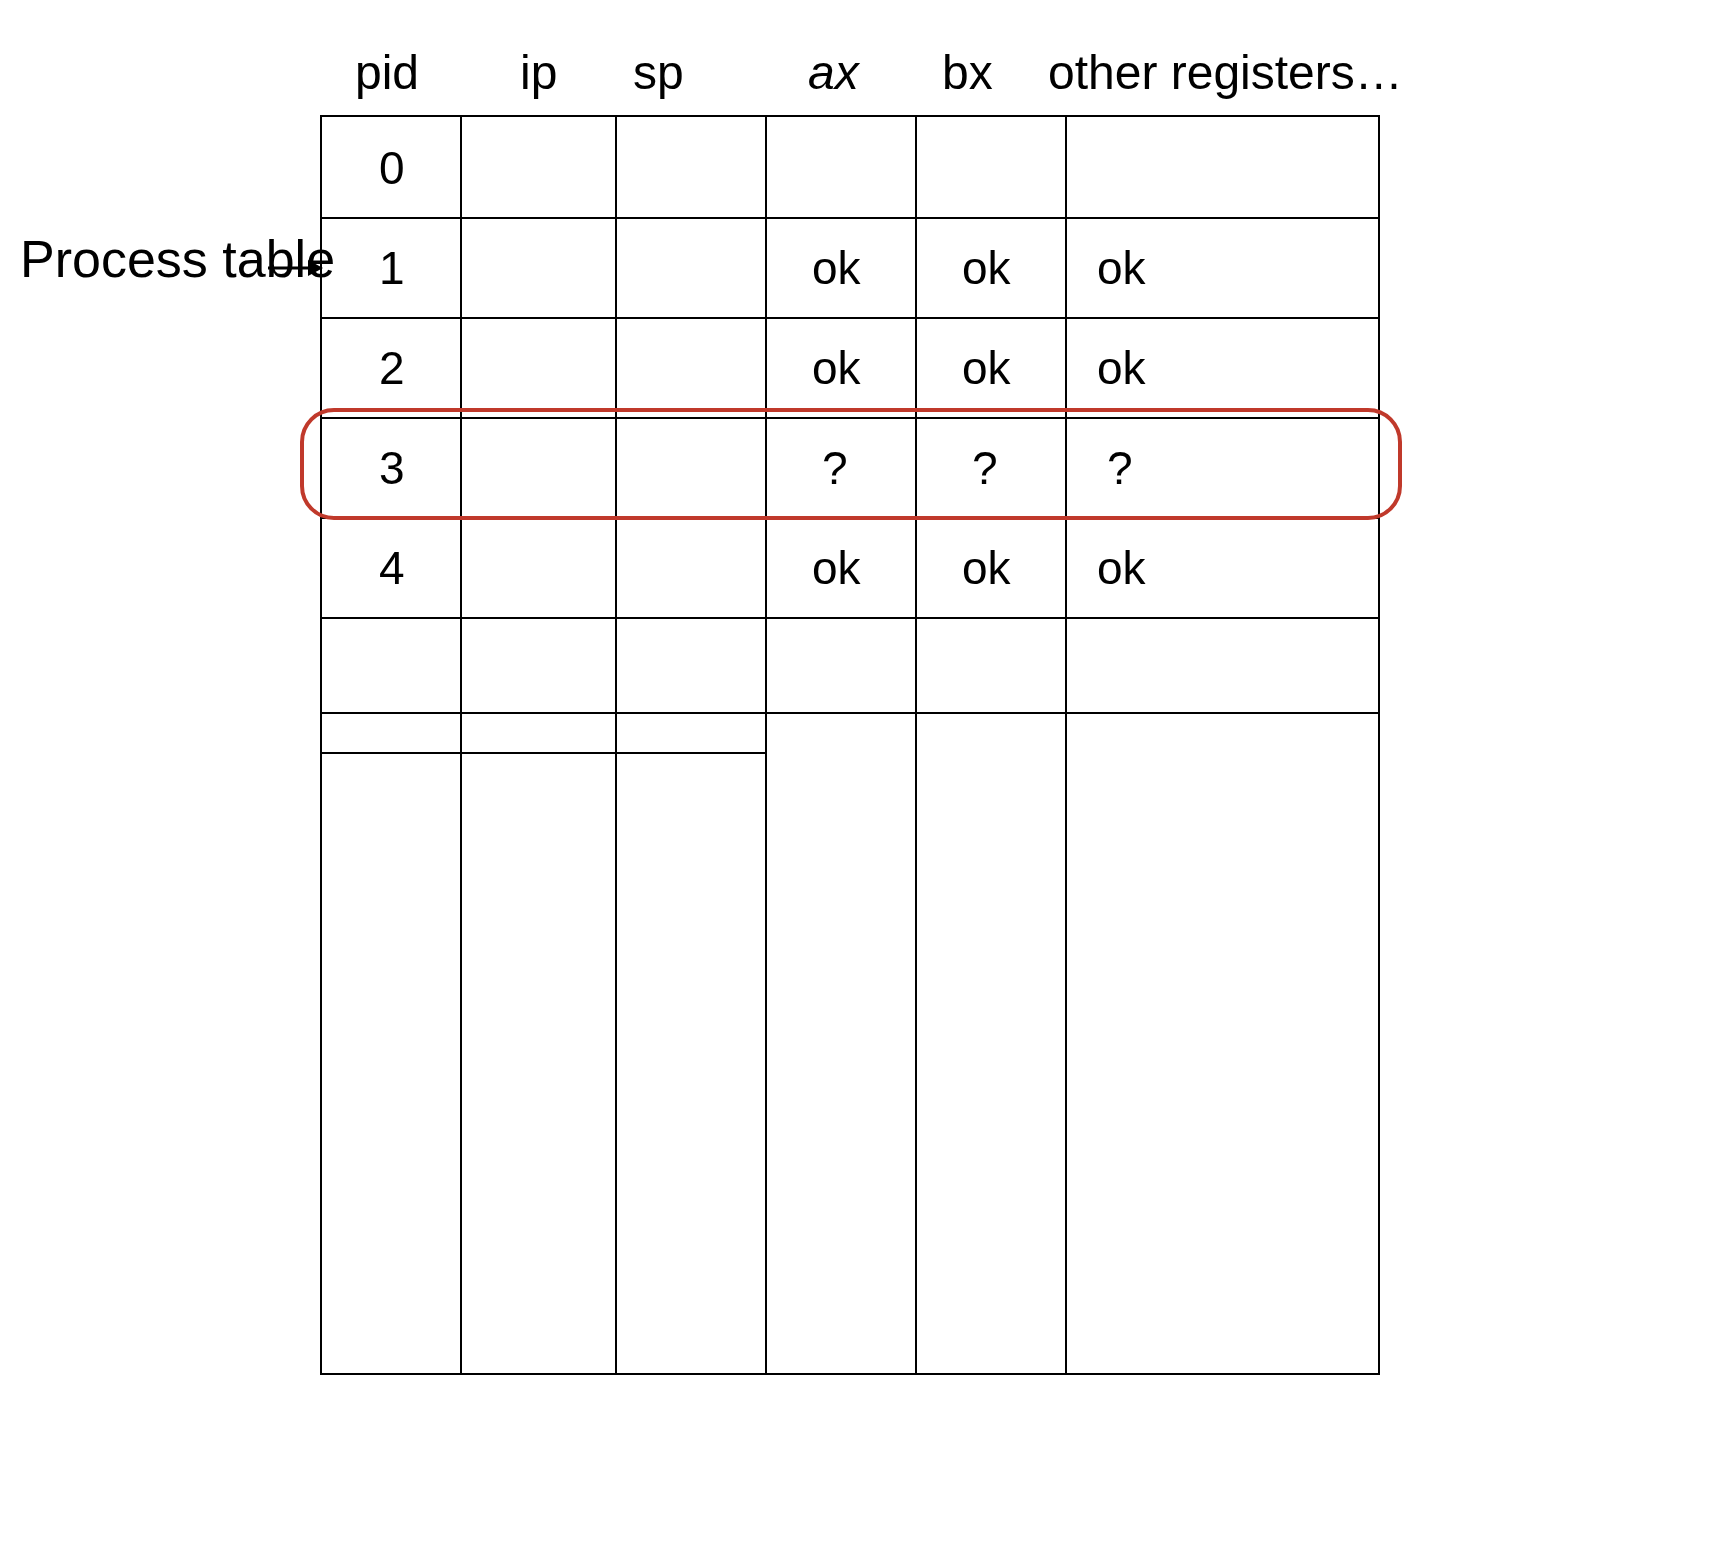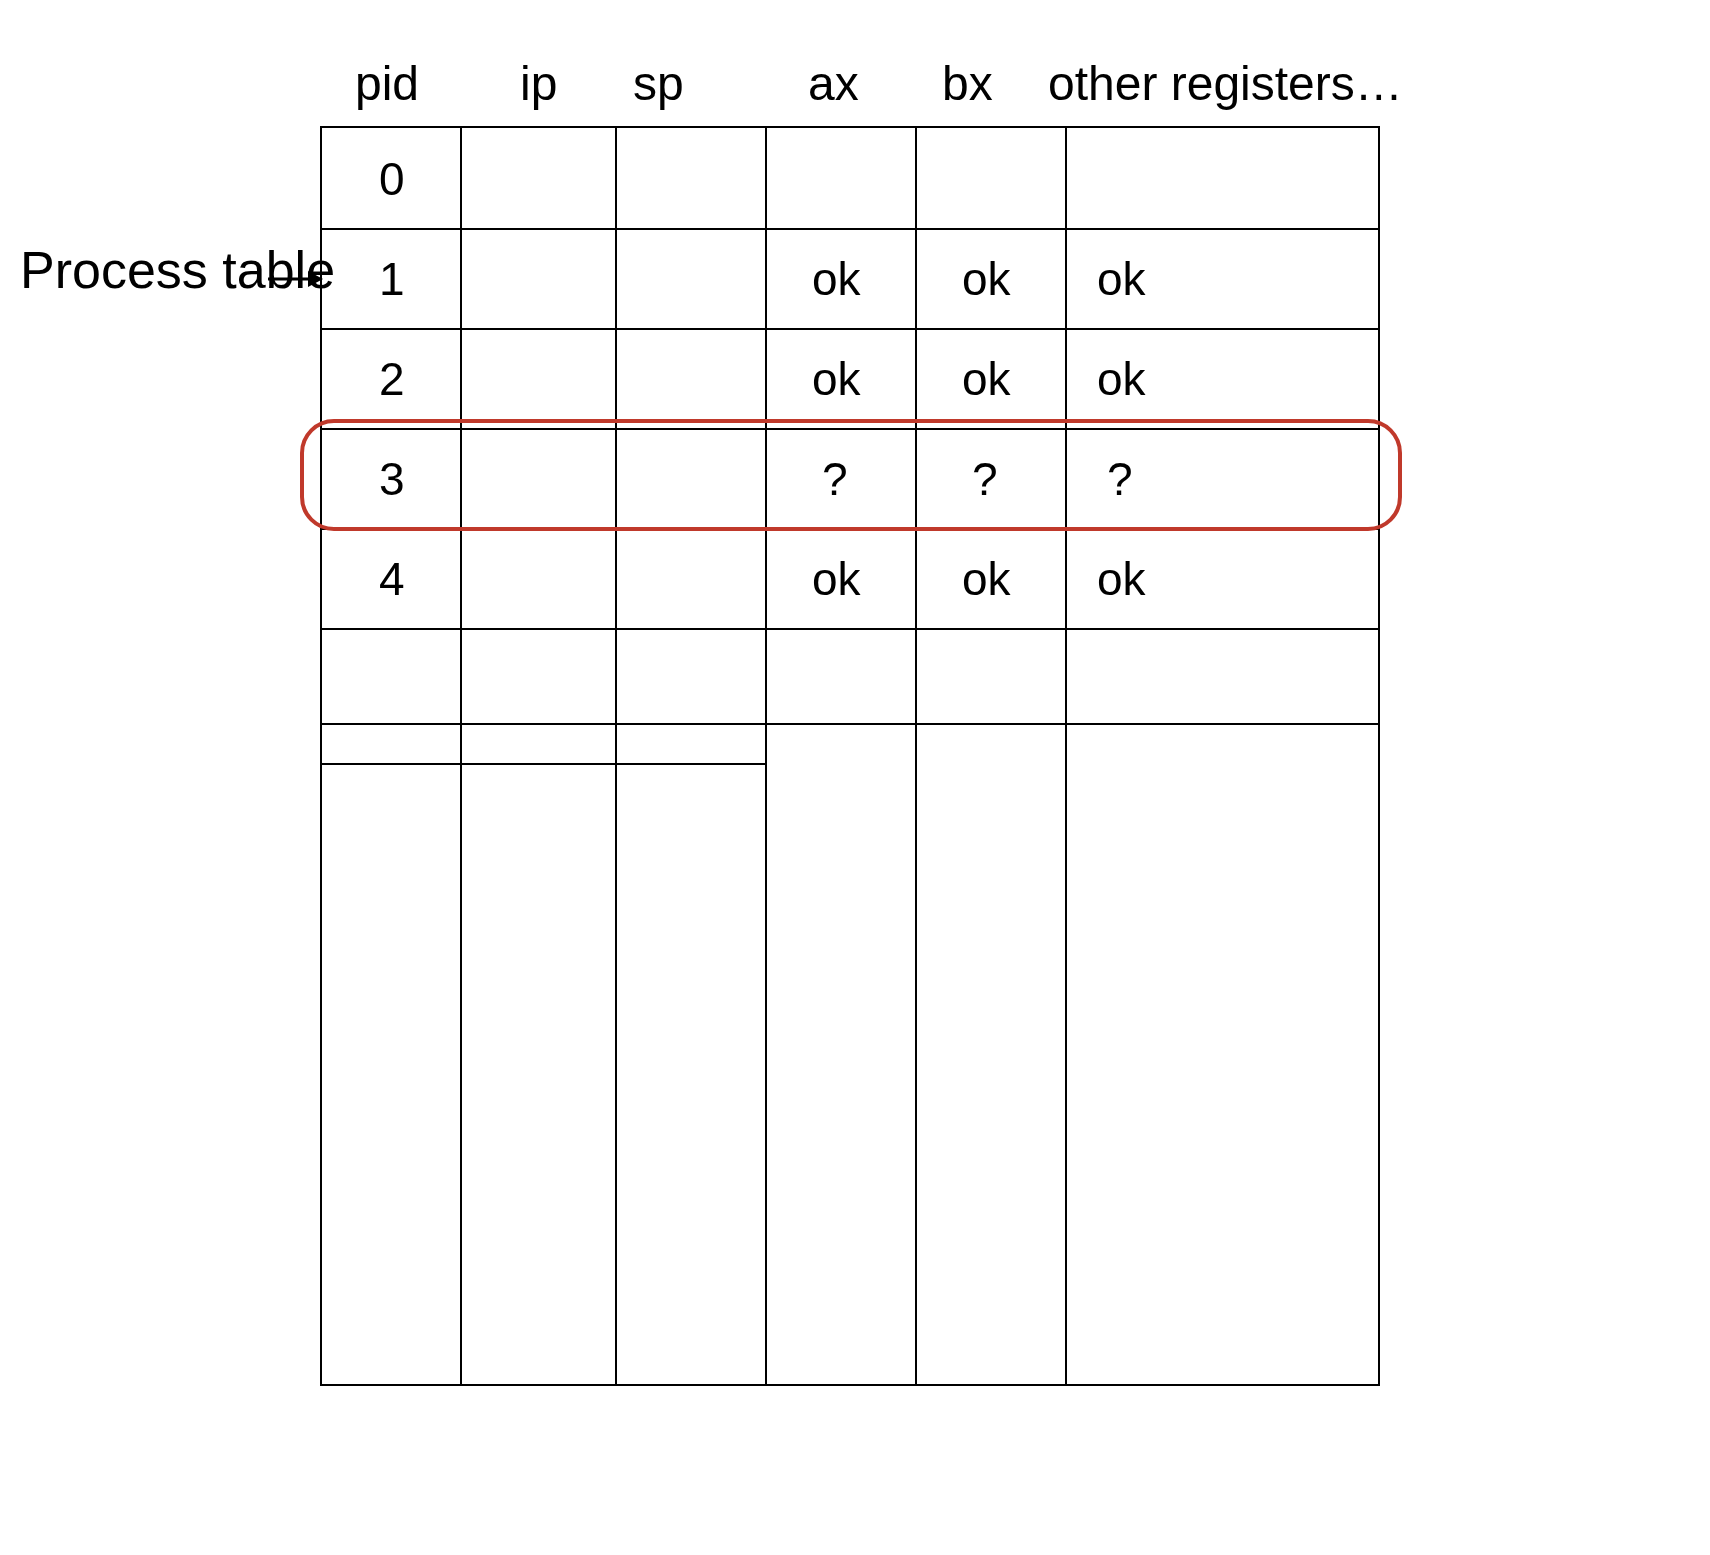--- a/index.html
+++ b/index.html
@@ -9,21 +9,20 @@
     height: 1555px;
     background: #ffffff;
     font-family: "Helvetica Neue", Helvetica, Arial, sans-serif;
     font-weight: 300;
     color: #000000;
   }
   .canvas {
     position: relative;
     width: 1710px;
     height: 1119px;
-    margin-top: 11px;
   }
   .headers {
     position: absolute;
     top: 45px;
     font-size: 48px;
   }
   .headers span {
     position: absolute;
     white-space: nowrap;
   }
@@ -85,21 +84,21 @@
 </style>
 </head>
 <body>
 
 <div class="canvas">
 
   <div class="headers">
     <span style="left:355px;">pid</span>
     <span style="left:520px;">ip</span>
     <span style="left:633px;">sp</span>
-    <span style="left:808px;">ax</span>
+    <span style="left:808px;font-style:italic;">ax</span>
     <span style="left:942px;">bx</span>
     <span style="left:1048px;">other registers…</span>
   </div>
 
   <div class="table-outer">
 
     <div class="vline" style="left:138px;"></div>
     <div class="vline" style="left:293px;"></div>
     <div class="vline" style="left:443px;"></div>
     <div class="vline" style="left:593px;"></div>

